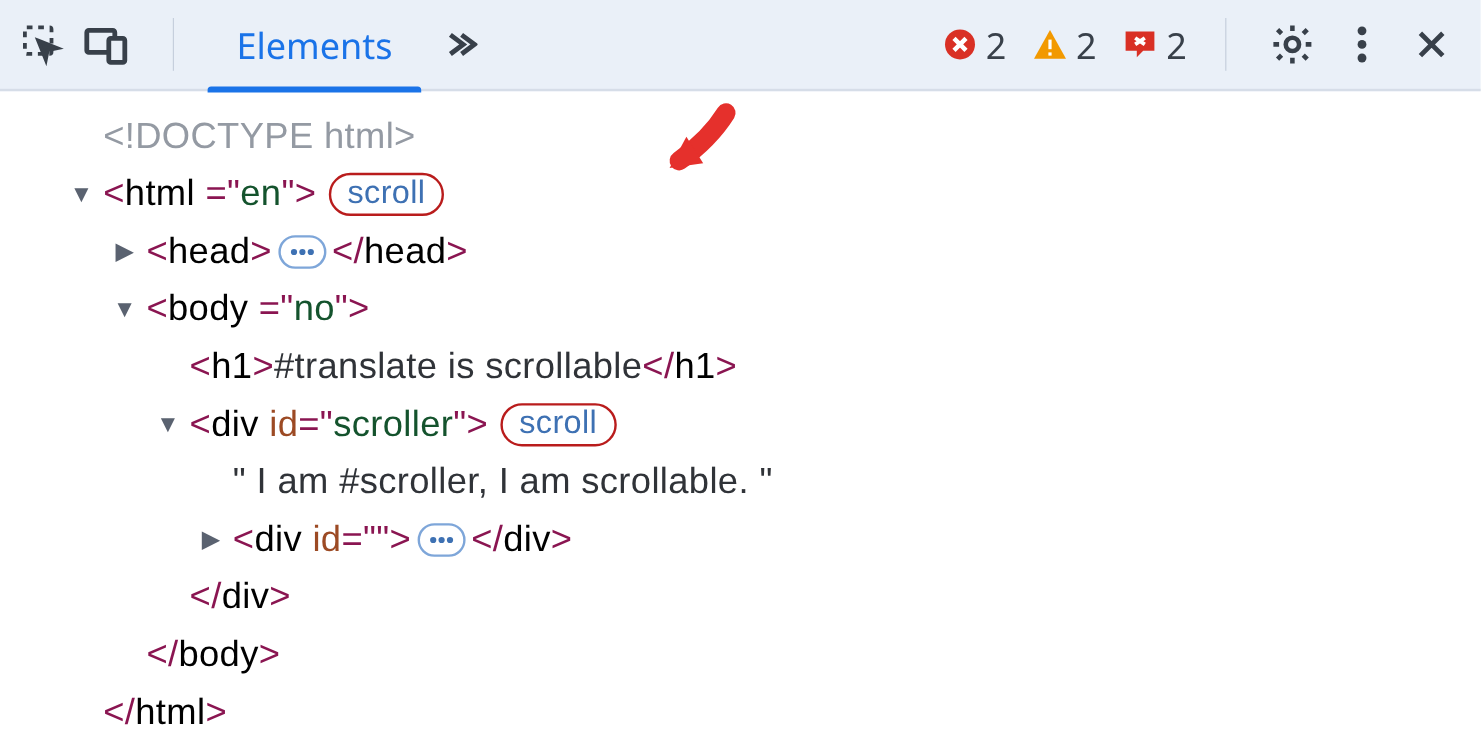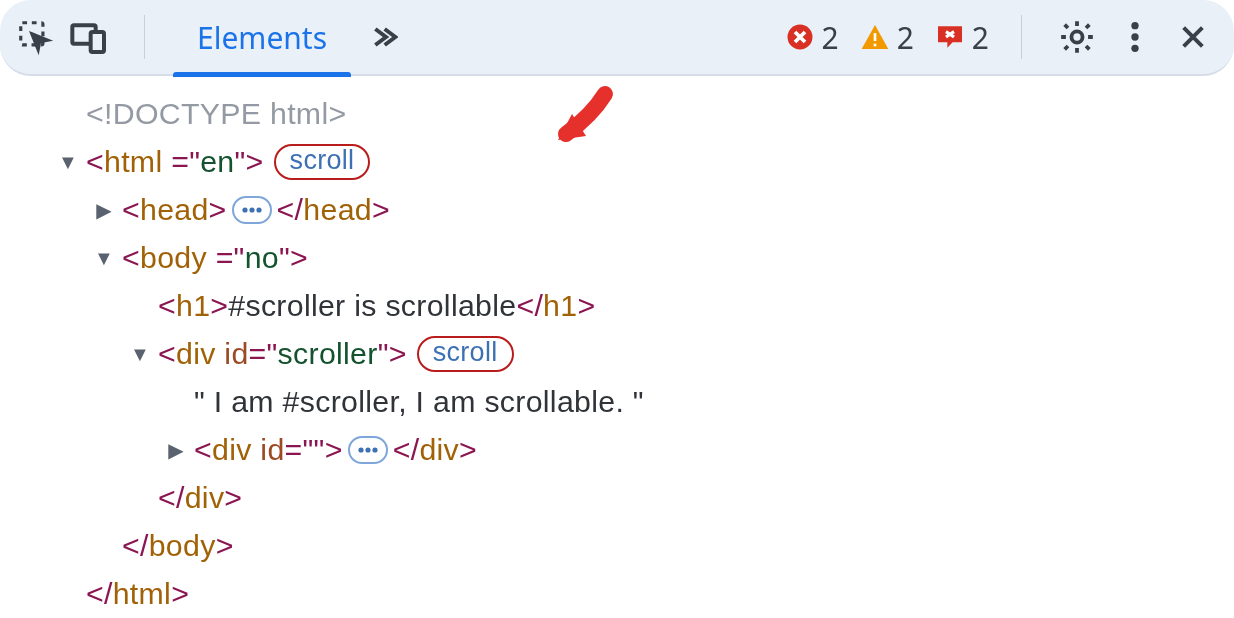--- a/index.html
+++ b/index.html
@@ -15,21 +15,20 @@
 
   
   .toolbar {
     display: flex;
     align-items: center;
     height: 76px;
     background: #eaf0f8;
     border-bottom: 2px solid #d6dde8;
     padding: 0 14px 0 8px;
     gap: 4px;
-    border-radius: 31px;
   }
   .tb-group { display: flex; align-items: center; height: 100%; }
   .tb-divider {
     width: 1px;
     height: 44px;
     background: #c6cfdd;
     margin: 0 24px;
   }
   .tb-icon {
     display: flex;
@@ -94,21 +93,21 @@
     font-size:24px;
     color:#5a6270;
     cursor:pointer;
     user-select:none;
   }
   .disc.closed::before { content:"▶"; font-size:20px; }
   .disc.open::before { content:"▼"; font-size:20px; }
 
   .c-doctype { color:#949aa3; }
   .c-punct { color:#8a1551; }   
-  .c-tag { color:#a16207; }
+  .c-tag { color:#000000; }
   .c-attrname { color:#9c4a24; }
   .c-attrval { color:#14532d; }
   .c-text { color:#303338; }
 
   .badge-scroll {
     display:inline-block;
     border:2px solid #b91c1c;
     color:#3e71b3;
     padding: 0px 14px 2px 14px;
     border-radius: 22px;
@@ -255,21 +254,21 @@
     </span>
     <span class="c-punct">&lt;/</span><span class="c-tag">head</span><span class="c-punct">&gt;</span>
   </div>
 
   <div class="node ind2">
     <span class="disc open"></span>
     <span class="c-punct">&lt;</span><span class="c-tag">body</span><span> </span><span class="c-punct">="</span><span class="c-attrval">no</span><span class="c-punct">"&gt;</span>
   </div>
 
   <div class="node ind3">
-    <span class="c-punct">&lt;</span><span class="c-tag">h1</span><span class="c-punct">&gt;</span><span class="c-text">#scroller is scrollable</span><span class="c-punct">&lt;/</span><span class="c-tag">h1</span><span class="c-punct">&gt;</span>
+    <span class="c-punct">&lt;</span><span class="c-tag">h1</span><span class="c-punct">&gt;</span><span class="c-text">#translate is scrollable</span><span class="c-punct">&lt;/</span><span class="c-tag">h1</span><span class="c-punct">&gt;</span>
   </div>
 
   <div class="node ind3">
     <span class="disc open"></span>
     <span class="c-punct">&lt;</span><span class="c-tag">div</span><span> </span><span class="c-attrname">id</span><span class="c-punct">="</span><span class="c-attrval">scroller</span><span class="c-punct">"&gt;</span>
     <span class="badge-scroll">scroll</span>
   </div>
 
   <div class="node ind4">
     <span class="c-text">" I am #scroller, I am scrollable. "</span>

